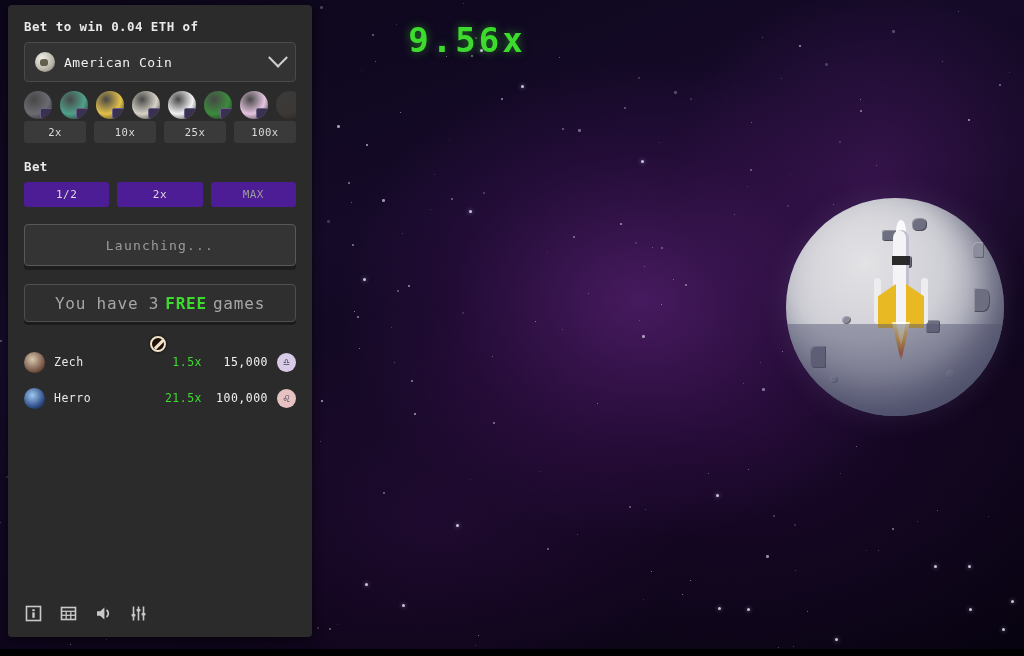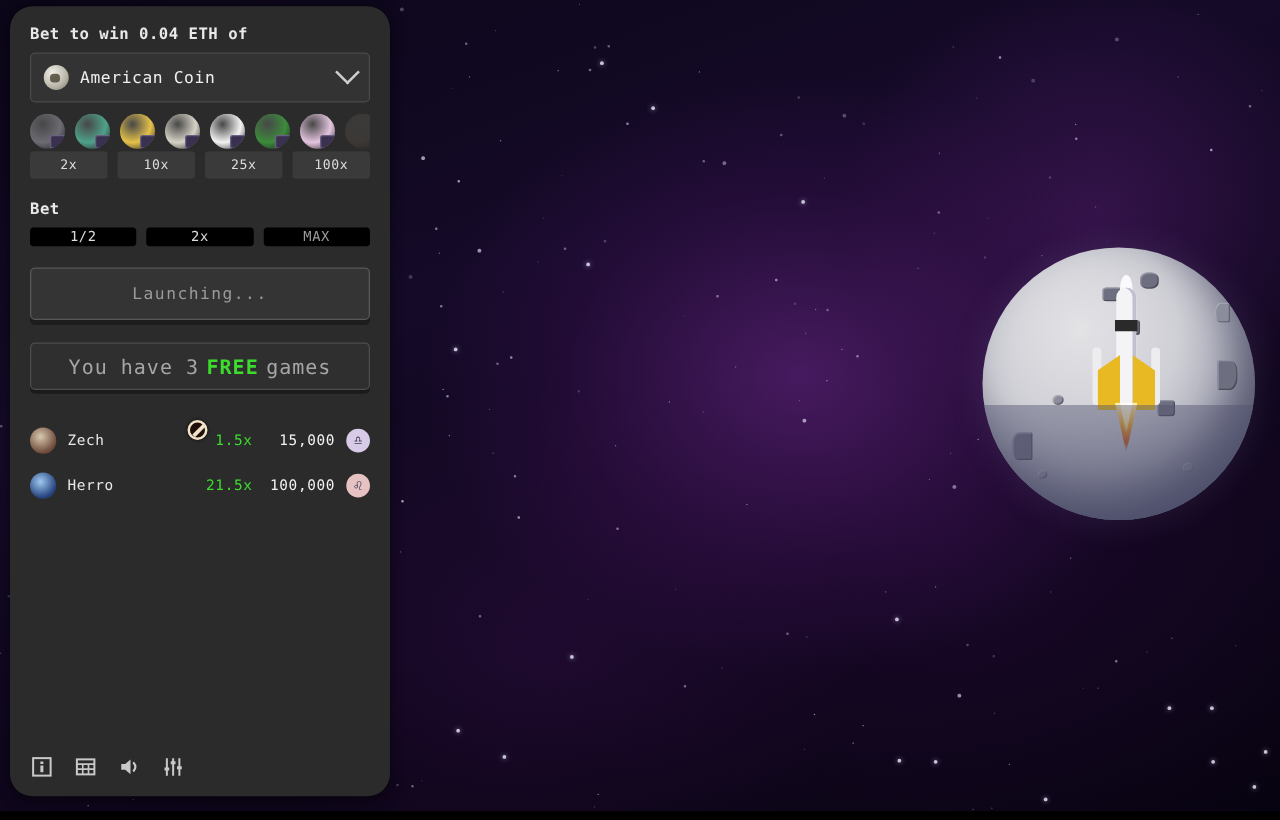--- a/index.html
+++ b/index.html
@@ -54,21 +54,21 @@
   #multiplier{
     position:absolute;left:0;top:20px;width:1024px;text-align:center;
     color:#3ddb2e;font-size:34px;font-weight:bold;letter-spacing:3px;
     text-shadow:0 0 10px rgba(61,219,46,.5);
     padding-right:90px;box-sizing:border-box;
   }
   
   #panel{
     position:absolute;left:8px;top:5px;width:304px;height:632px;
     background:#2b2b2b;
-    border-radius:18px;
+    border-radius:4px;
     box-shadow:0 2px 10px rgba(0,0,0,.6);
     color:#e6e6e6;
     box-sizing:border-box;
     padding:14px 16px 0 16px;
   }
   .lbl{font-size:12.5px;color:#e9e9e9;letter-spacing:.4px;margin:0 0 8px 0;font-weight:bold;}
   .lbl.sub{margin-top:16px;}
   .info-ico{display:inline-block;width:11px;height:11px;border:1.6px solid #cfcfcf;border-radius:2px;position:relative;vertical-align:-1px;margin-left:4px;}
   .info-ico:after{content:"";position:absolute;left:3px;top:2px;width:3px;height:5px;background:#cfcfcf;}
   
@@ -101,21 +101,21 @@
     flex:1;height:22px;background:#3a3a3a;border-radius:3px;
     display:flex;align-items:center;justify-content:center;
     font-size:10.5px;color:#dcdcdc;letter-spacing:.5px;cursor:pointer;
   }
   .qbtn.dim{color:#9a9a9a;}
   
   #bet-input{
     height:38px;background:#444444;border:1px solid #6a6a6a;border-radius:4px;
     display:flex;align-items:center;padding:0 12px;font-size:13px;color:#f0f0f0;letter-spacing:.6px;margin-bottom:9px;
   }
-  .qbtn.big{height:15px;font-size:11px;background:#000000;}
+  .qbtn.big{height:25px;font-size:11px;background:#4c1d95;}
   
   #launch{
     margin-top:17px;height:40px;background:#343434;border:1px solid #585858;border-radius:4px;
     box-shadow:0 4px 0 #1d1d1d;
     display:flex;align-items:center;justify-content:center;
     color:#9b9b9b;font-size:13px;letter-spacing:1.2px;cursor:not-allowed;position:relative;
   }
   
   #free-games{
     margin-top:18px;height:36px;background:#2f2f2f;border:1px solid #4e4e4e;border-radius:4px;
@@ -380,20 +380,21 @@
         <div class="r-finL"></div>
         <div class="r-finR"></div>
         <div class="r-wingL"></div>
         <div class="r-wingR"></div>
         <div class="r-flame"></div>
         <div class="r-flame2"></div>
       </div>
     </div>
   </div>
 
+  <div id="multiplier">9.56x</div>
   <div id="bottombar"></div>
 </div>
 
 <div id="panel">
 
   <div class="lbl">Bet to win 0.04 ETH of</div>
 
   <div id="coin-select">
     <div class="coin-av"></div>
     <div class="cname">American Coin</div>

